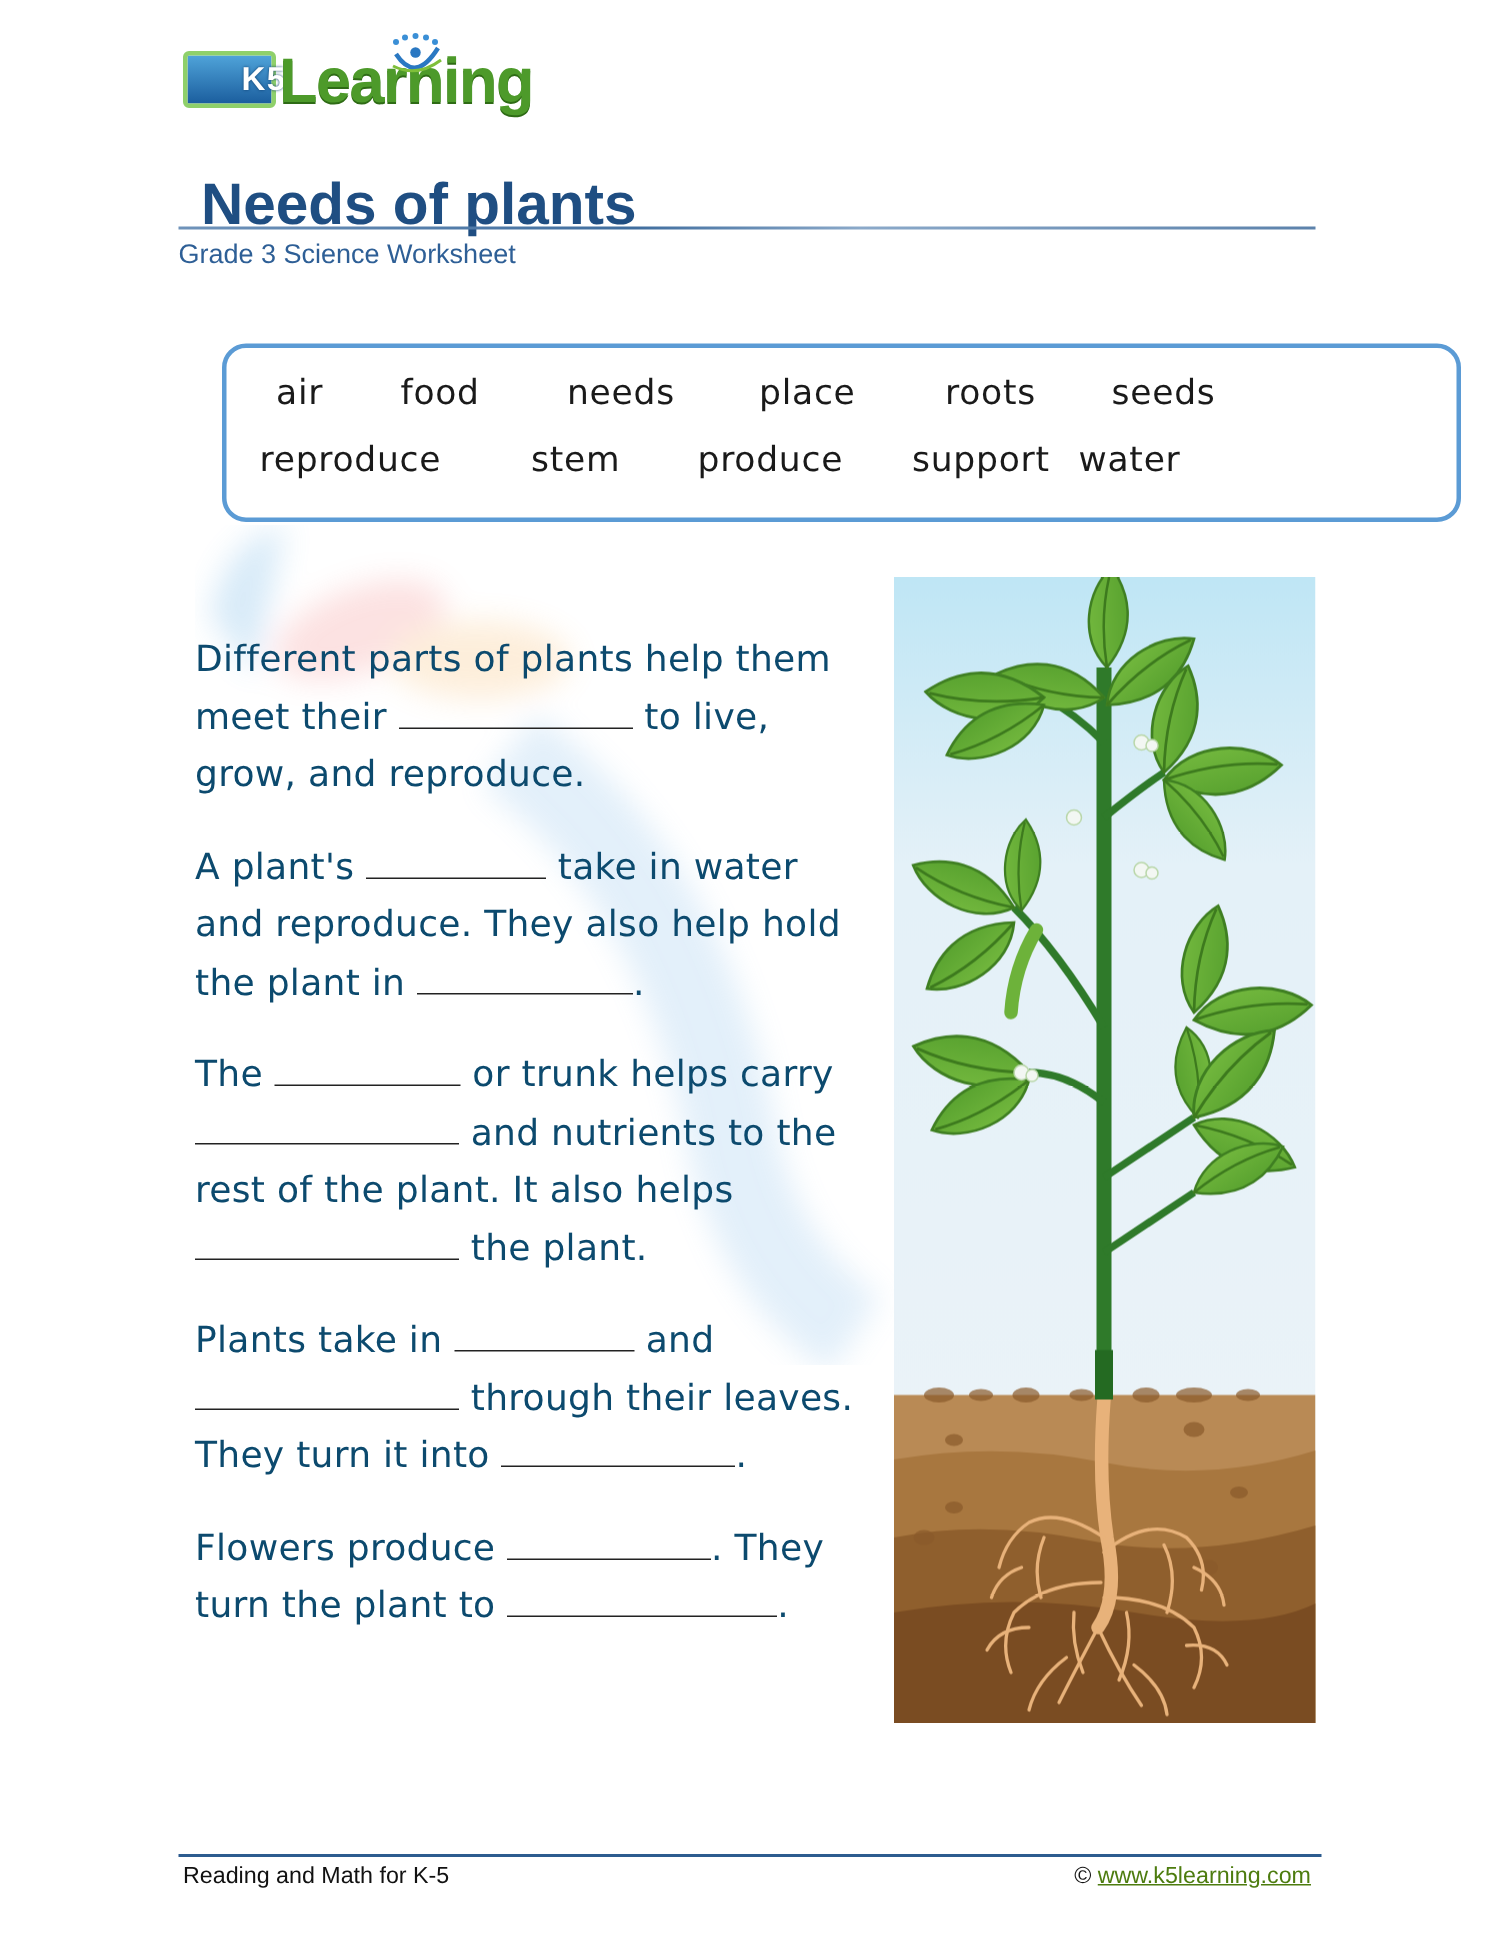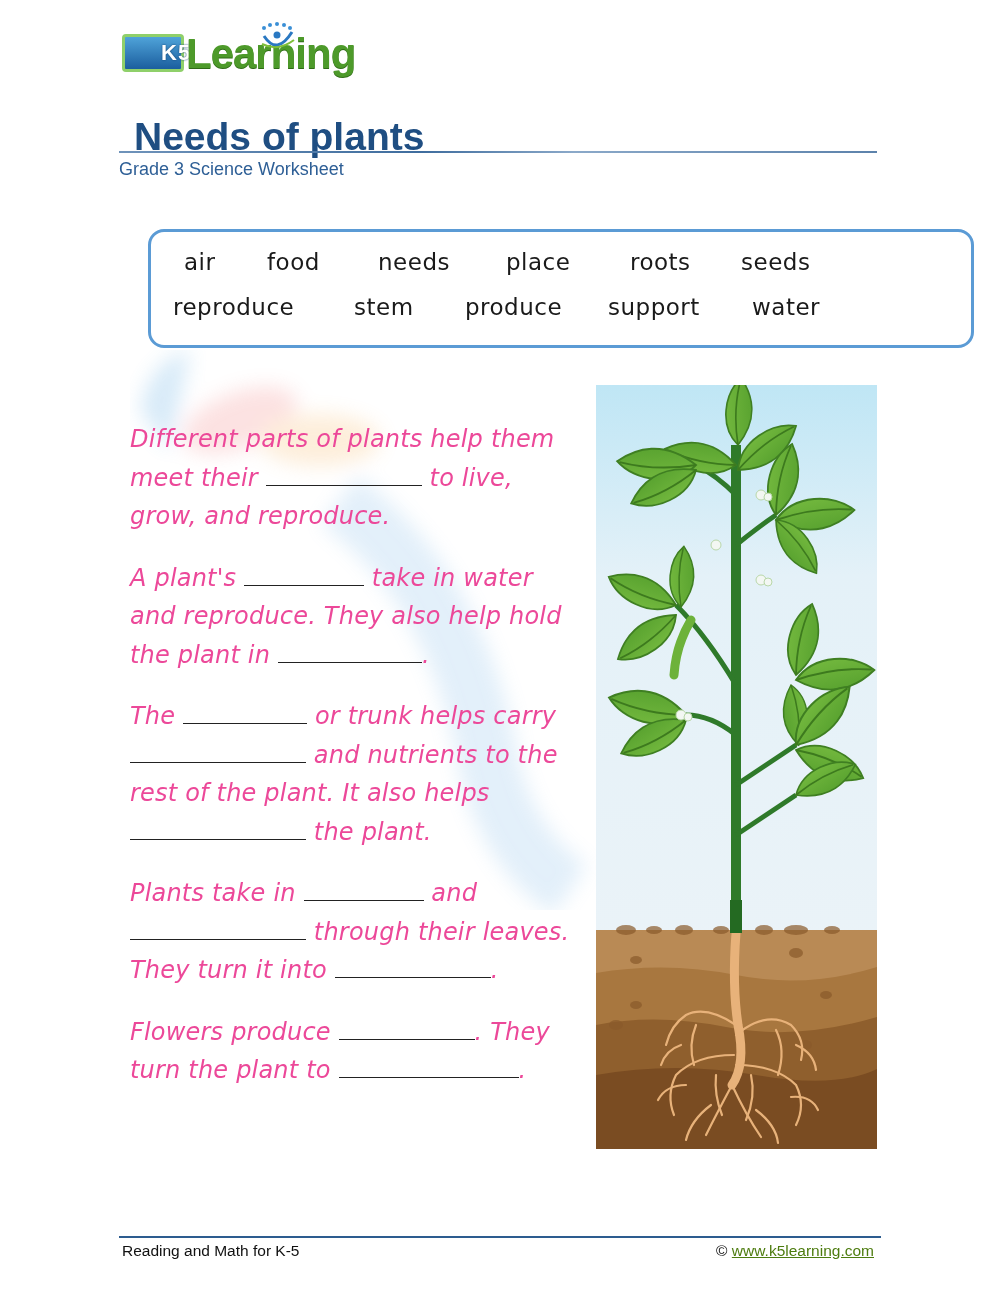--- a/index.html
+++ b/index.html
@@ -32,21 +32,21 @@
   
   .word-bank { position: absolute; left: 148px; top: 229px; width: 826px; height: 119px;
     border: 3px solid #5b9bd5; border-radius: 16px; box-sizing: border-box; background: #fff; }
   .wb-word { position: absolute; font-size: 23px; color: #1a1a1a; letter-spacing: 0.5px; white-space: nowrap; }
 
   
   .watermark { position: absolute; left: 130px; top: 350px; width: 520px; height: 560px; pointer-events: none; }
 
   
   .passage { position: absolute; left: 130px; top: 420px; width: 460px; }
-  .para { font-size: 24px; line-height: 38.5px; color: #ec4899; margin: 0 0 23px 0; letter-spacing: 0.2px; font-style: italic; }
+  .para { font-size: 24px; line-height: 38.5px; color: #0c4a6e; margin: 0 0 23px 0; letter-spacing: 0.2px; }
   .blank { display: inline-block; border-bottom: 1.5px solid #222; height: 22px; vertical-align: baseline; }
 
   
   .plant-figure { position: absolute; left: 596px; top: 385px; width: 281px; height: 764px; overflow: hidden; }
 
   
   .footer-rule { position: absolute; left: 119px; top: 1236px; width: 762px; height: 2px; background: #2d5c8f; }
   .footer-left { position: absolute; left: 122px; top: 1242px;
     font-family: "Liberation Sans", sans-serif; font-size: 15.5px; color: #111; }
   .footer-right { position: absolute; right: 126px; top: 1242px;
@@ -94,21 +94,21 @@
   <span class="wb-word" style="left:116px;top:17px">food</span>
   <span class="wb-word" style="left:227px;top:17px">needs</span>
   <span class="wb-word" style="left:355px;top:17px">place</span>
   <span class="wb-word" style="left:479px;top:17px">roots</span>
   <span class="wb-word" style="left:590px;top:17px">seeds</span>
 
   <span class="wb-word" style="left:22px;top:62px">reproduce</span>
   <span class="wb-word" style="left:203px;top:62px">stem</span>
   <span class="wb-word" style="left:314px;top:62px">produce</span>
   <span class="wb-word" style="left:457px;top:62px">support</span>
-  <span class="wb-word" style="left:601px;top:62px">water</span>
+  <span class="wb-word" style="left:568px;top:62px">water</span>
 </div>
 
 <div class="passage" id="passage">
     <p class="para"><span>Different parts of plants help them</span><br><span>meet their </span><span class="blank" style="width: 156px;"></span><span> to live,</span><br><span>grow, and reproduce.</span></p>
     <p class="para"><span>A plant's </span><span class="blank" style="width: 120px;"></span><span> take in water</span><br><span>and reproduce. They also help hold</span><br><span>the plant in </span><span class="blank" style="width: 144px;"></span><span>.</span></p>
     <p class="para"><span>The </span><span class="blank" style="width: 124px;"></span><span> or trunk helps carry</span><br><span class="blank" style="width: 176px;"></span><span> and nutrients to the</span><br><span>rest of the plant. It also helps</span><br><span class="blank" style="width: 176px;"></span><span> the plant.</span></p>
     <p class="para"><span>Plants take in </span><span class="blank" style="width: 120px;"></span><span> and</span><br><span class="blank" style="width: 176px;"></span><span> through their leaves.</span><br><span>They turn it into </span><span class="blank" style="width: 156px;"></span><span>.</span></p>
     <p class="para"><span>Flowers produce </span><span class="blank" style="width: 136px;"></span><span>. They</span><br><span>turn the plant to </span><span class="blank" style="width: 180px;"></span><span>.</span></p>
   </div>
 

